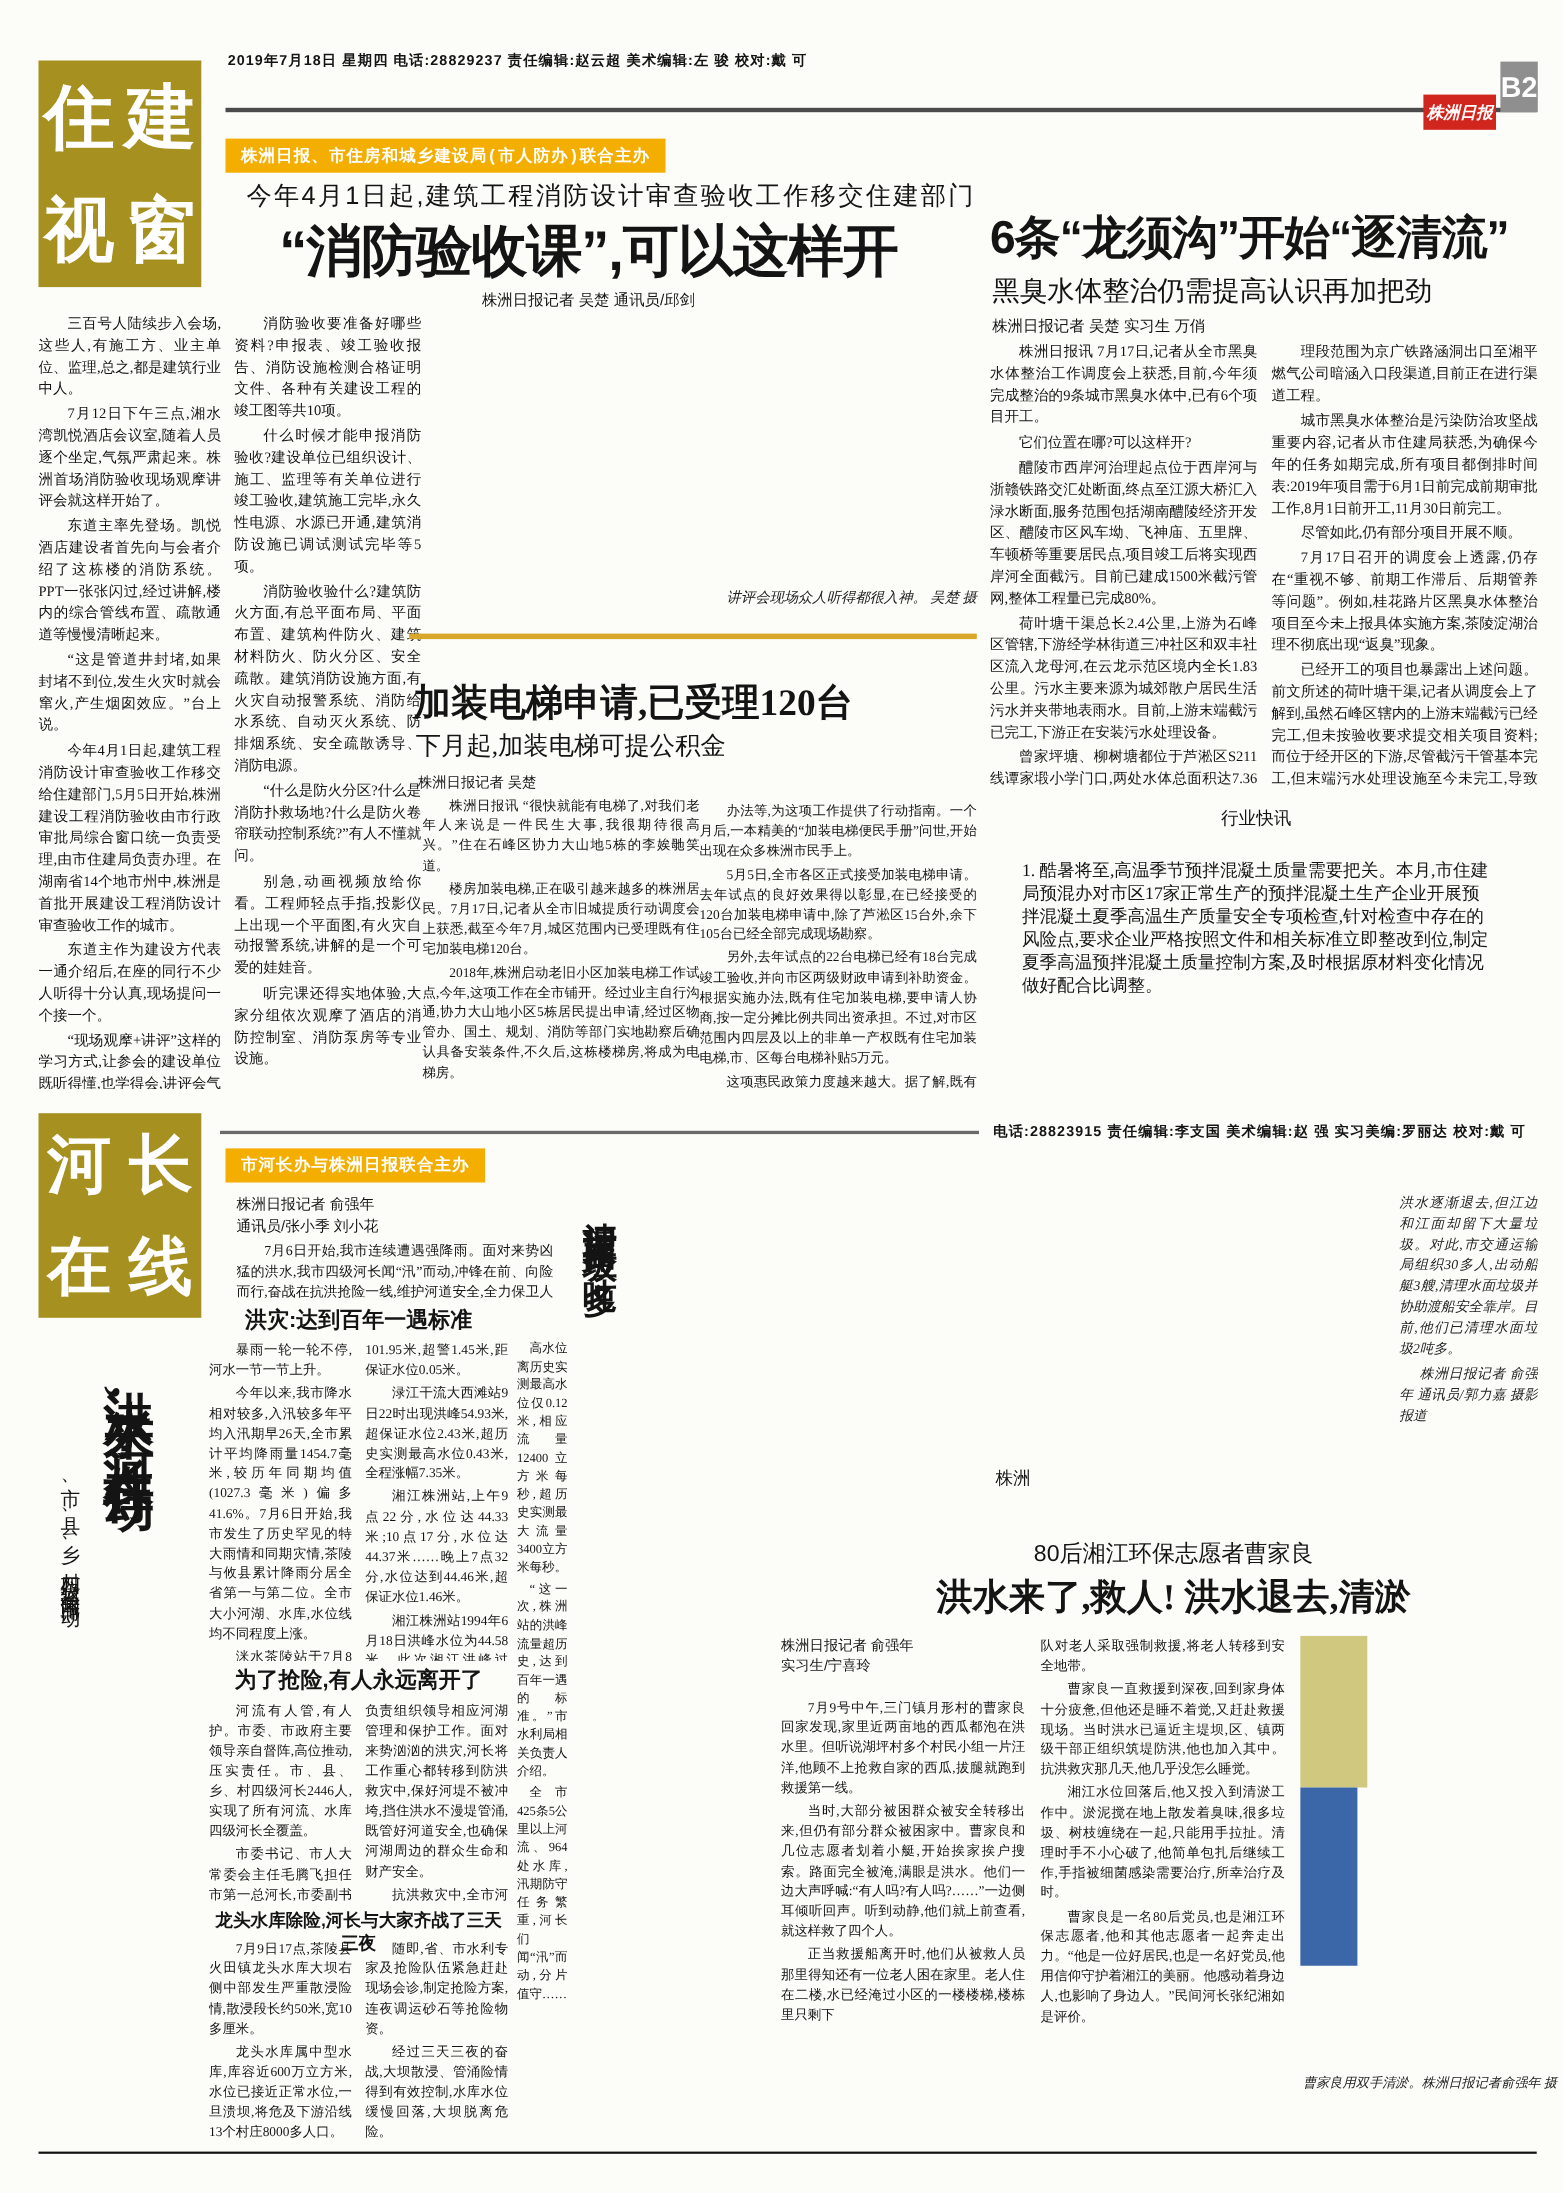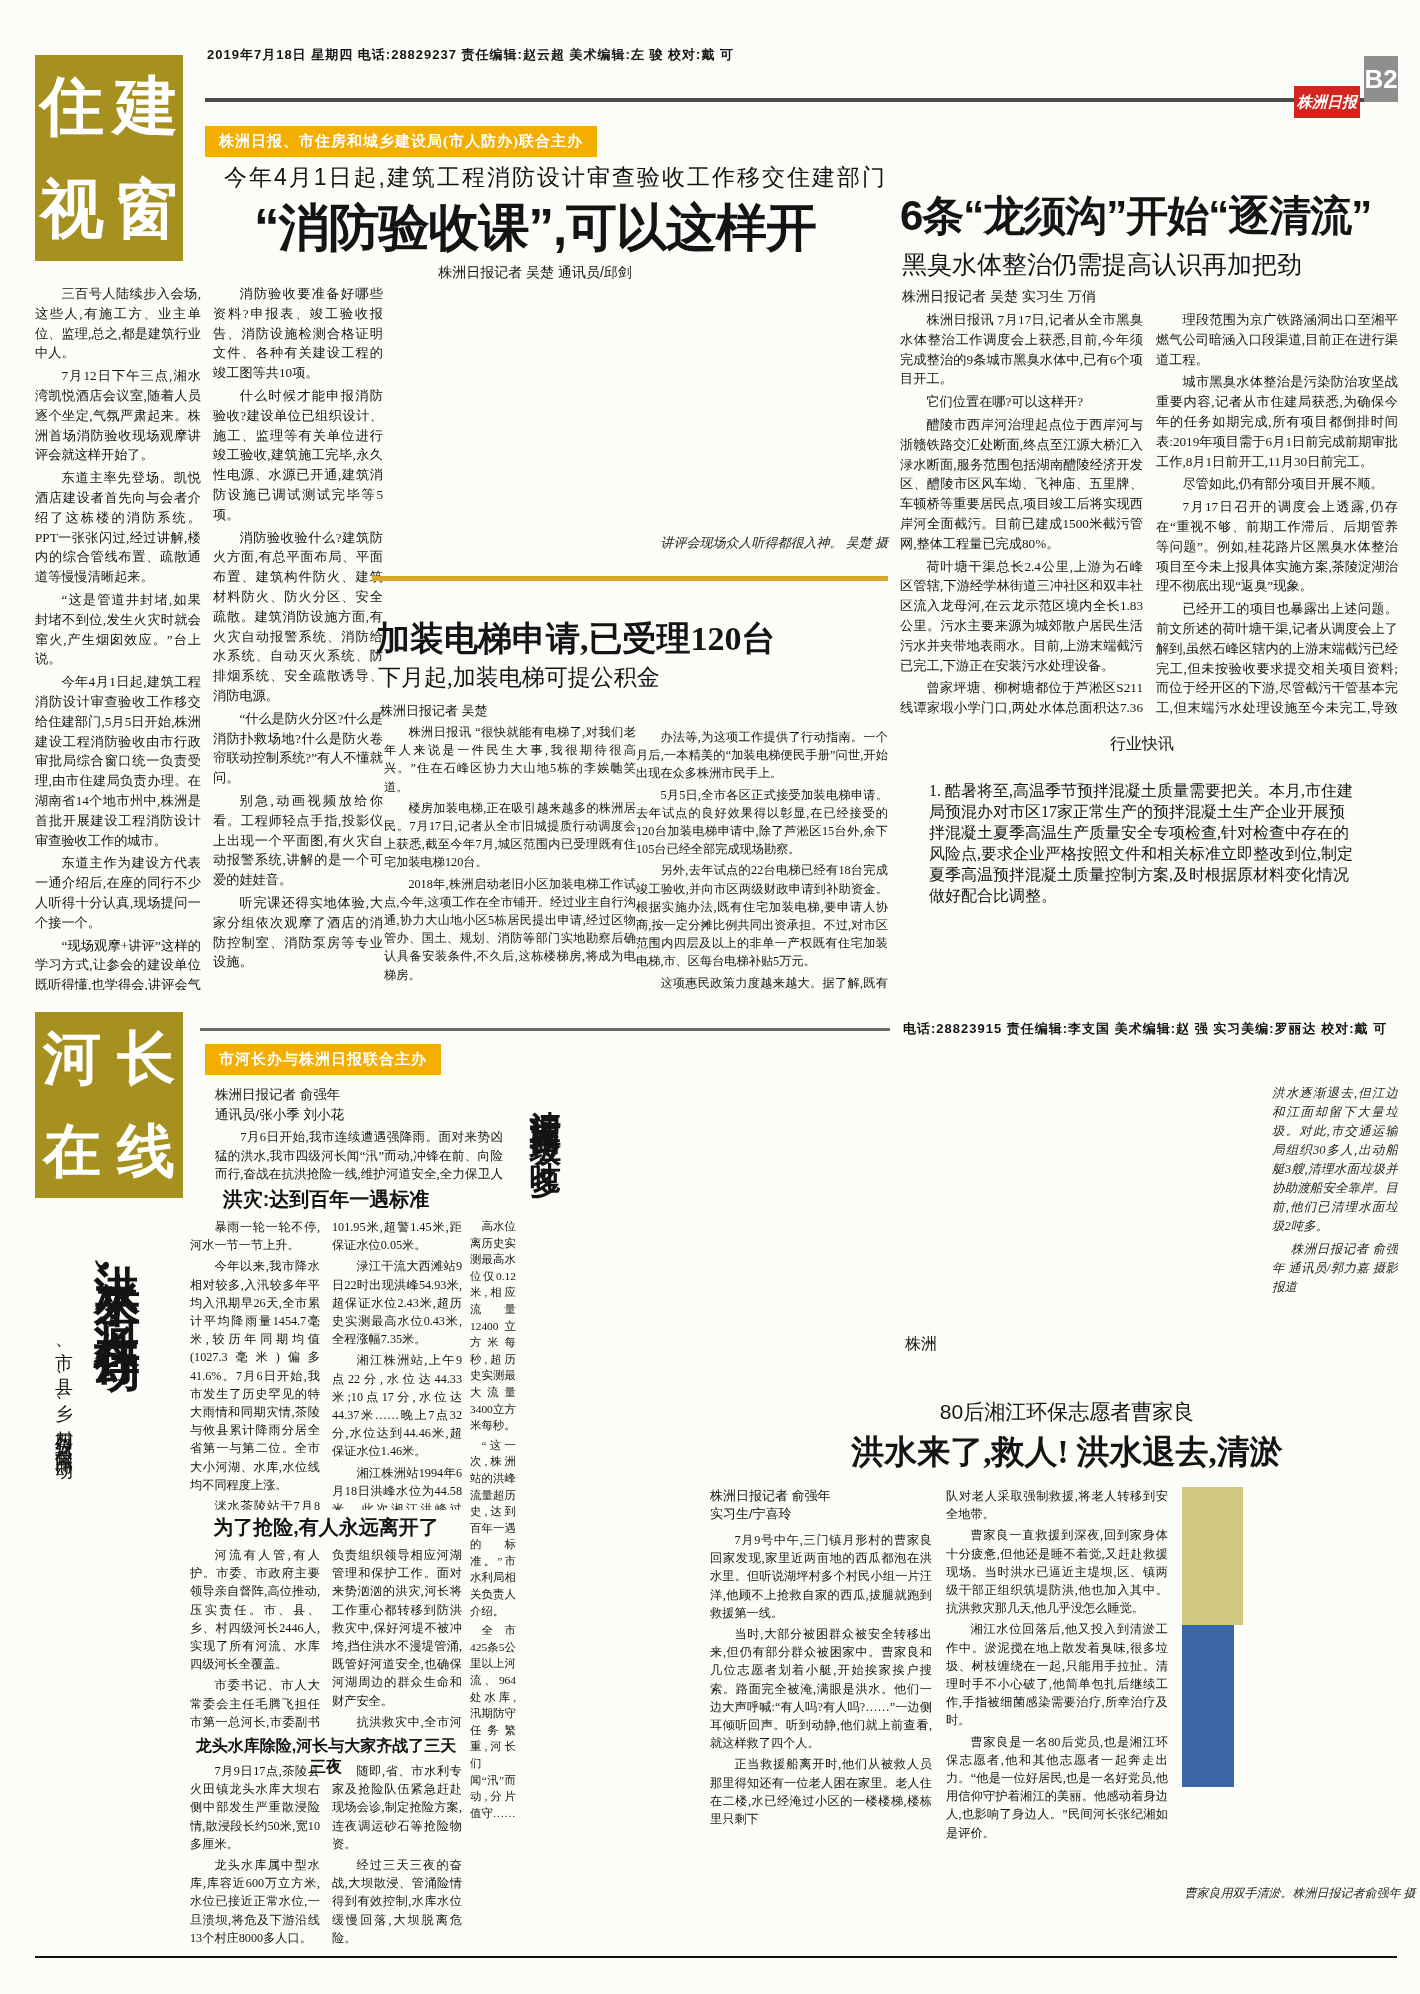--- a/index.html
+++ b/index.html
@@ -78,21 +78,21 @@
   <div class="abs infoline" style="left:207px;top:46px;width:1000px;">2019年7月18日 星期四   电话:28829237   责任编辑:赵云超   美术编辑:左 骏   校对:戴 可</div>
   <div class="abs rule" style="left:205px;top:98px;width:1192px;height:4px;"></div>
 
   <div class="abs goldbox" style="left:35px;top:55px;width:148px;height:206px;">
     <span>住</span>
     <span>建</span>
     <span>视</span>
     <span>窗</span>
   </div>
 
-  <div class="abs badge" style="left:205px;top:126px;">株洲日报、市住房和城乡建设局(市人防办)联合主办</div>
+  <div class="abs badge" style="left:205px;top:126px;font-family:Liberation Mono, monospace;">株洲日报、市住房和城乡建设局(市人防办)联合主办</div>
 
   <div class="abs" style="left:1294px;top:86px;width:66px;height:32px;background:#d1261e;color:#fff;display:flex;align-items:center;justify-content:center;font-style:italic;font-weight:bold;font-size:15px;">株洲日报</div>
   <div class="abs sans" style="left:1364px;top:56px;width:34px;height:46px;background:#8f8f8f;color:#fff;display:flex;align-items:center;justify-content:center;font-weight:bold;font-size:26px;">B2</div>
 
   <div class="abs sans" style="left:224px;top:162px;font-size:23px;letter-spacing:2px;">今年4月1日起,建筑工程消防设计审查验收工作移交住建部门</div>
   <div class="abs hl" style="left:150px;top:194px;width:770px;text-align:center;font-size:51px;letter-spacing:-1px;">“消防验收课”,可以这样开</div>
   <div class="abs byline" style="left:150px;top:264px;width:770px;text-align:center;">株洲日报记者 吴楚   通讯员/邱剑</div>
 
   <div class="abs colbody" style="left:35px;top:284px;width:166px;height:706px;">
     <p>三百号人陆续步入会场,这些人,有施工方、业主单位、监理,总之,都是建筑行业中人。</p>
@@ -247,21 +247,21 @@
     <span>洪水逐渐退去,但江边和江面却留下大量垃圾。对此,市交通运输局组织30多人,出动船艇3艘,清理水面垃圾并协助渡船安全靠岸。目前,他们已清理水面垃圾2吨多。</span>
     <span style="display:block;text-indent:1.5em;margin-top:4px;">株洲日报记者 俞强年 通讯员/郭力嘉 摄影报道</span>
   </div>
 
   <div class="abs featbox" style="left:696px;top:1386px;width:742px;height:522px;box-sizing:border-box;padding:12px 14px;">
     <div class="sans" style="text-align:center;font-size:21px;">80后湘江环保志愿者曹家良</div>
     <div style="text-align:center;font-weight:bold;font-size:33px;margin:4px 0 12px 0;">洪水来了,救人! 洪水退去,清淤</div>
     <div style="display:flex;gap:14px;height:428px;">
       <div style="width:222px;">
         <div class="byline" style="font-size:13px;">株洲日报记者 俞强年</div>
-        <div class="byline" style="font-size:13px;margin-bottom:8px;">实习生/宁喜玲</div>
+        <div class="byline" style="font-size:13px;margin-bottom:20px;">实习生/宁喜玲</div>
         <div class="colbody small" style="height:382px;">
           <p>7月9号中午,三门镇月形村的曹家良回家发现,家里近两亩地的西瓜都泡在洪水里。但听说湖坪村多个村民小组一片汪洋,他顾不上抢救自家的西瓜,拔腿就跑到救援第一线。</p>
           <p>当时,大部分被困群众被安全转移出来,但仍有部分群众被困家中。曹家良和几位志愿者划着小艇,开始挨家挨户搜索。路面完全被淹,满眼是洪水。他们一边大声呼喊:“有人吗?有人吗?……”一边侧耳倾听回声。听到动静,他们就上前查看,就这样救了四个人。</p>
           <p>正当救援船离开时,他们从被救人员那里得知还有一位老人困在家里。老人住在二楼,水已经淹过小区的一楼楼梯,楼栋里只剩下</p>
         </div>
       </div>
       <div class="colbody small" style="width:222px;height:428px;">
         <p style="text-indent:0;">队对老人采取强制救援,将老人转移到安全地带。</p>
         <p>曹家良一直救援到深夜,回到家身体十分疲惫,但他还是睡不着觉,又赶赴救援现场。当时洪水已逼近主堤坝,区、镇两级干部正组织筑堤防洪,他也加入其中。抗洪救灾那几天,他几乎没怎么睡觉。</p>
         <p>湘江水位回落后,他又投入到清淤工作中。淤泥搅在地上散发着臭味,很多垃圾、树枝缠绕在一起,只能用手拉扯。清理时手不小心破了,他简单包扎后继续工作,手指被细菌感染需要治疗,所幸治疗及时。</p>

